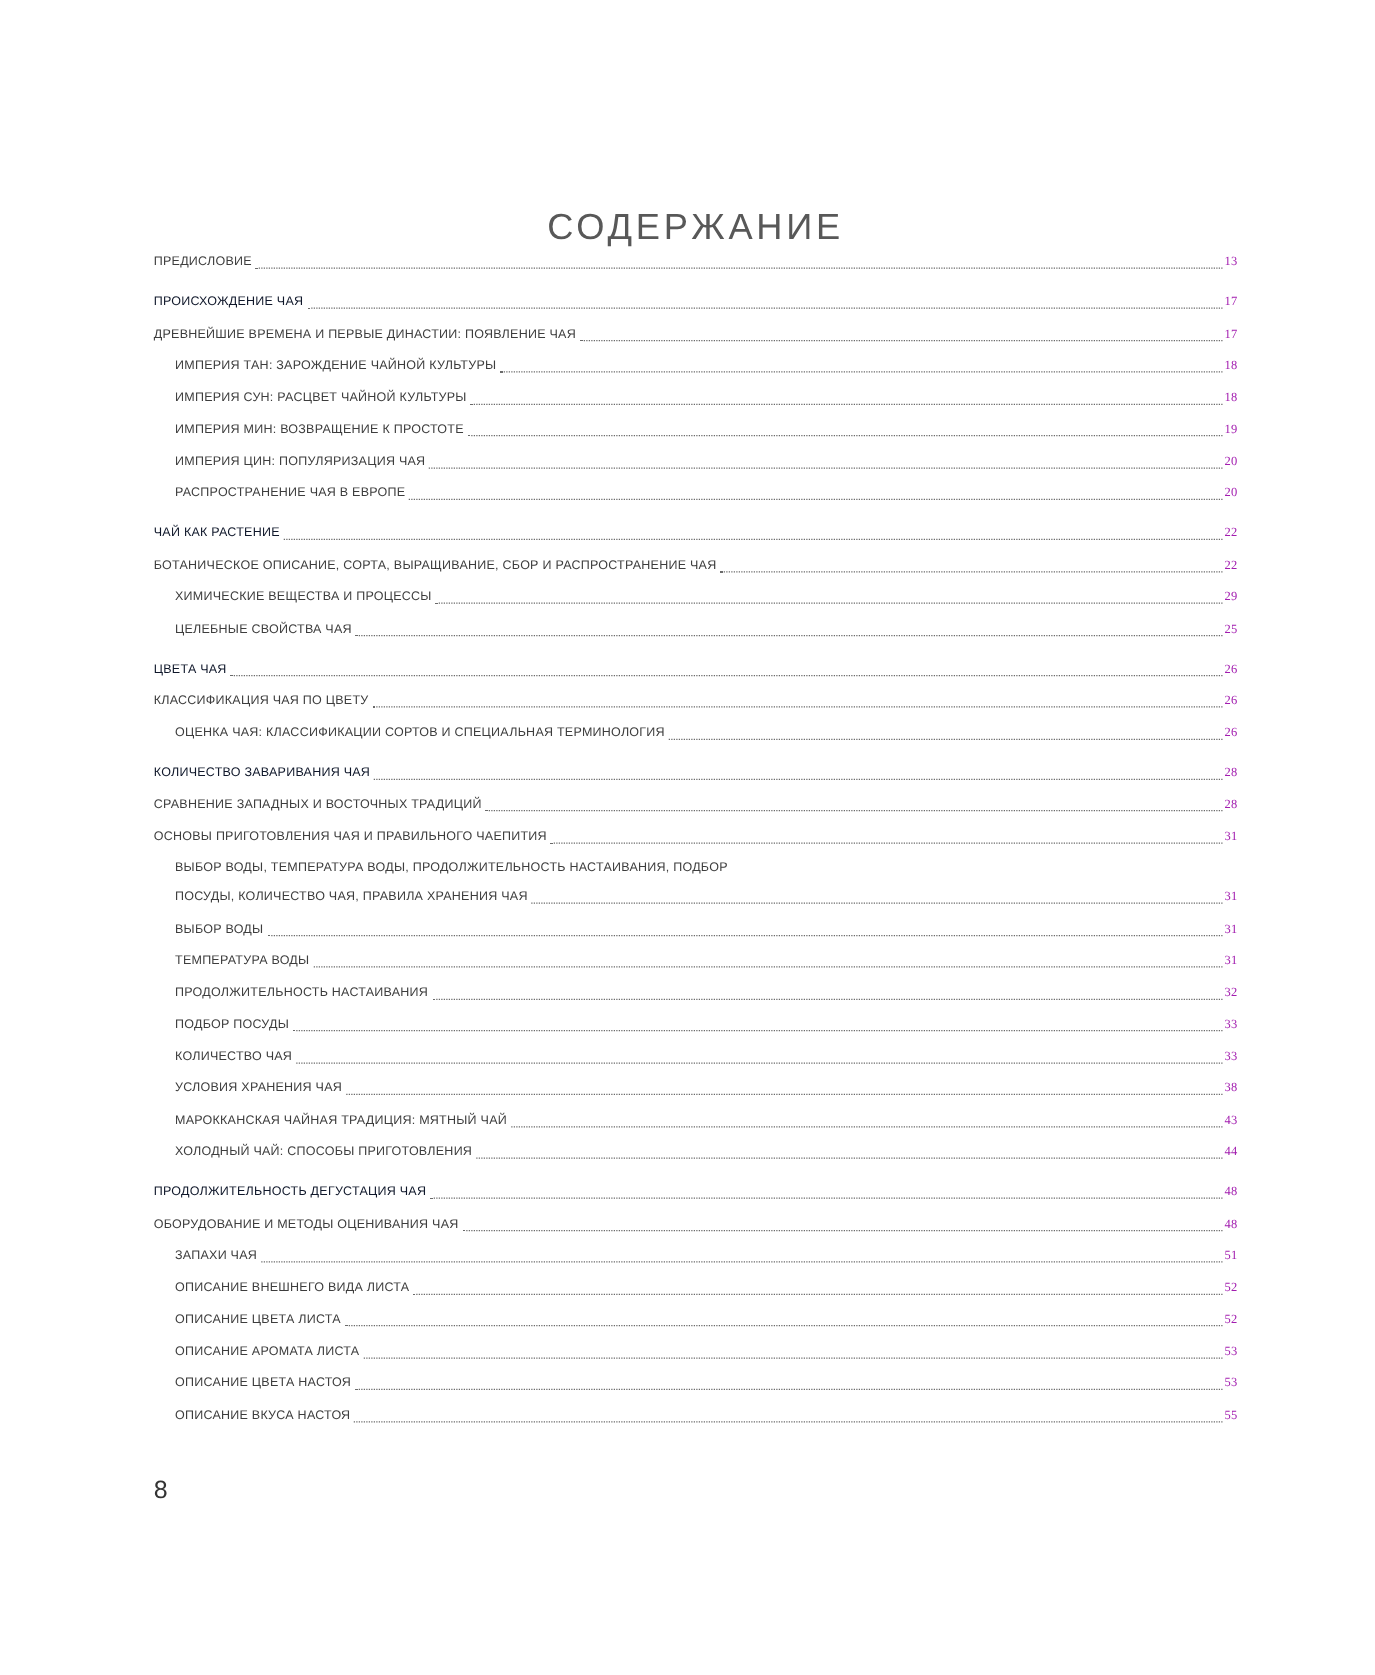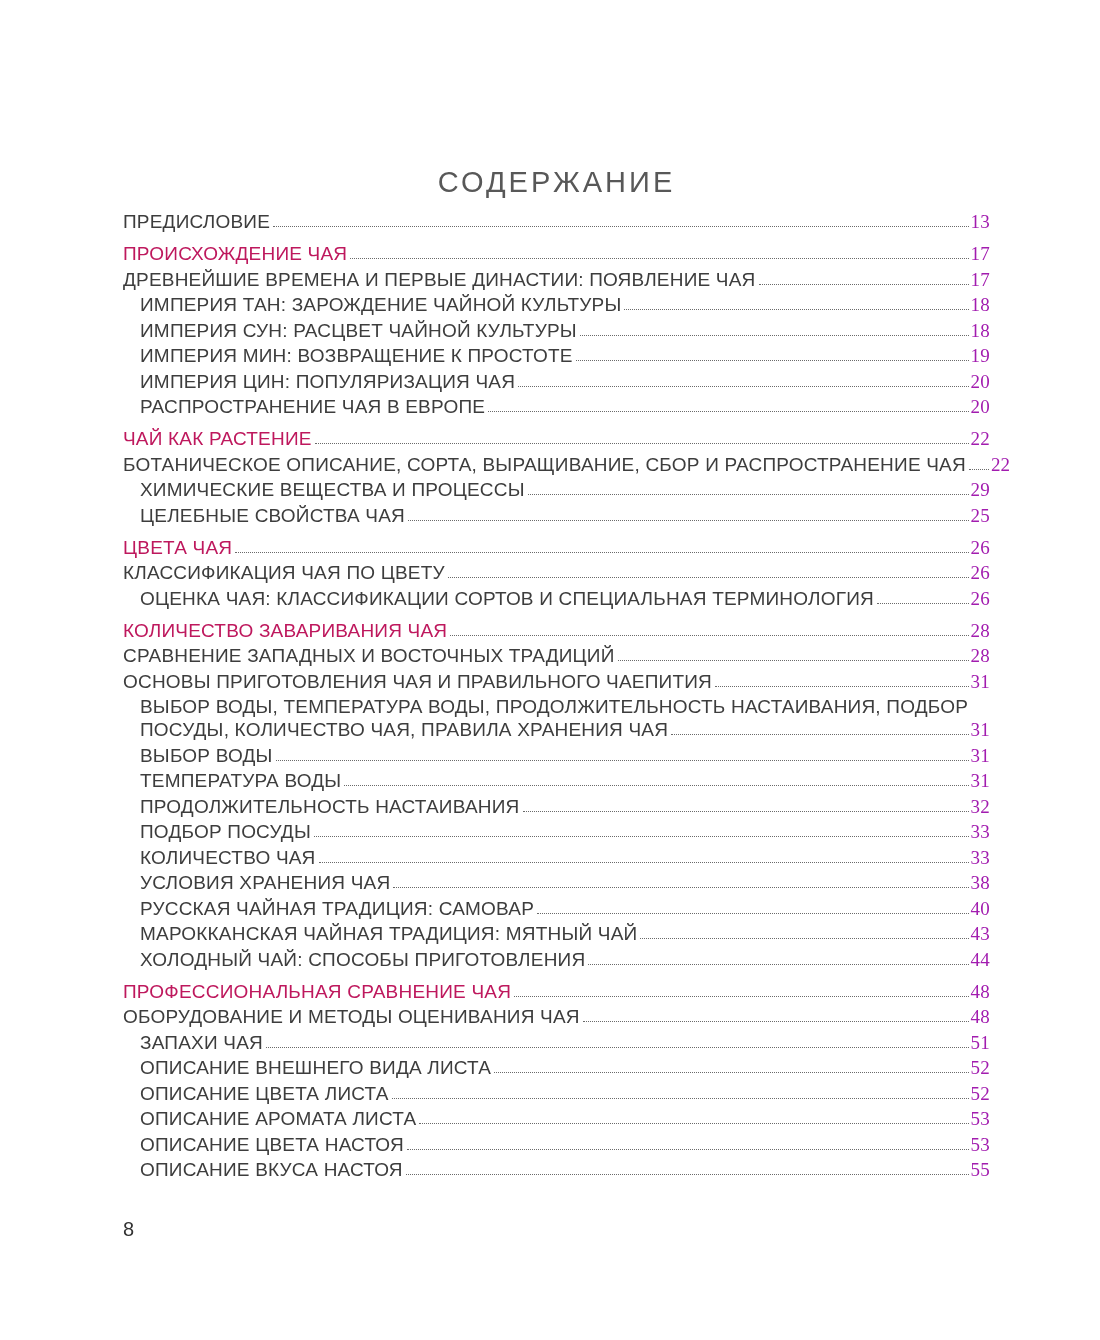--- a/index.html
+++ b/index.html
@@ -22,22 +22,22 @@
   }
   .title {
     text-align: center;
     font-size: 29px;
     font-weight: 400;
     letter-spacing: 3px;
     color: #585858;
     line-height: 24px;
   }
   .toc {
-    margin-top: 20px;
-    font-size: 19px;
+    margin-top: 8px;
+    font-size: 10px;
     letter-spacing: 0.2px;
   }
   .row {
     margin-top: 9.5px;
   }
   .line {
     display: flex;
     align-items: flex-end;
     line-height: 16px;
   }
@@ -54,21 +54,21 @@
   }
   .pagenum {
     white-space: nowrap;
     color: #a21caf;
     font-family: Liberation Serif, serif;
   }
   .row.section {
     margin-top: 16px;
   }
   .row.section .label {
-    color: #be185d;
+    color: #0f172a;
   }
   .row.sub {
     padding-left: 17px;
   }
   .row.first {
     margin-top: 0;
   }
   .wrapline {
     line-height: 16px;
     margin-bottom: 7px;
@@ -258,42 +258,35 @@
       </div>
       <div class="row sub">
         <div class="line">
           <span class="label">УСЛОВИЯ ХРАНЕНИЯ ЧАЯ</span>
           <span class="leader"></span>
           <span class="pagenum">38</span>
         </div>
       </div>
       <div class="row sub">
         <div class="line">
-          <span class="label">РУССКАЯ ЧАЙНАЯ ТРАДИЦИЯ: САМОВАР</span>
-          <span class="leader"></span>
-          <span class="pagenum">40</span>
-        </div>
-      </div>
-      <div class="row sub">
-        <div class="line">
           <span class="label">МАРОККАНСКАЯ ЧАЙНАЯ ТРАДИЦИЯ: МЯТНЫЙ ЧАЙ</span>
           <span class="leader"></span>
           <span class="pagenum">43</span>
         </div>
       </div>
       <div class="row sub">
         <div class="line">
           <span class="label">ХОЛОДНЫЙ ЧАЙ: СПОСОБЫ ПРИГОТОВЛЕНИЯ</span>
           <span class="leader"></span>
           <span class="pagenum">44</span>
         </div>
       </div>
       <div class="row section">
         <div class="line">
-          <span class="label">ПРОФЕССИОНАЛЬНАЯ СРАВНЕНИЕ ЧАЯ</span>
+          <span class="label">ПРОДОЛЖИТЕЛЬНОСТЬ ДЕГУСТАЦИЯ ЧАЯ</span>
           <span class="leader"></span>
           <span class="pagenum">48</span>
         </div>
       </div>
       <div class="row chapter">
         <div class="line">
           <span class="label">ОБОРУДОВАНИЕ И МЕТОДЫ ОЦЕНИВАНИЯ ЧАЯ</span>
           <span class="leader"></span>
           <span class="pagenum">48</span>
         </div>

